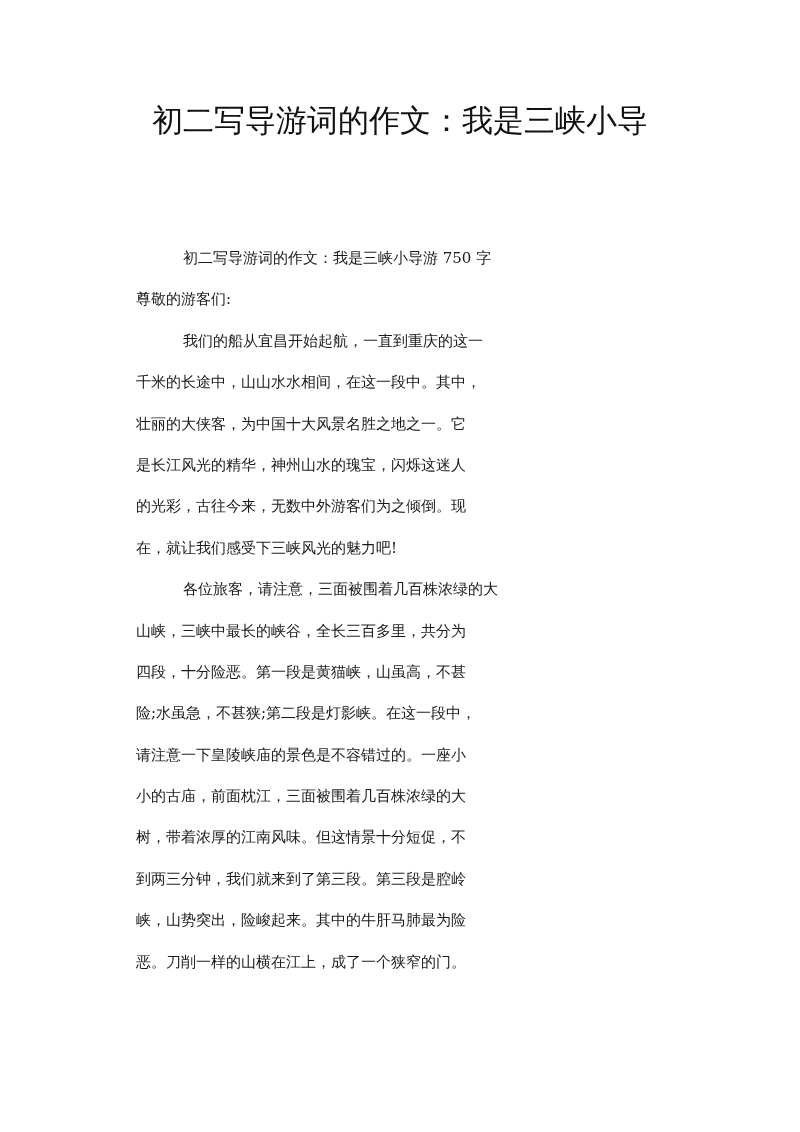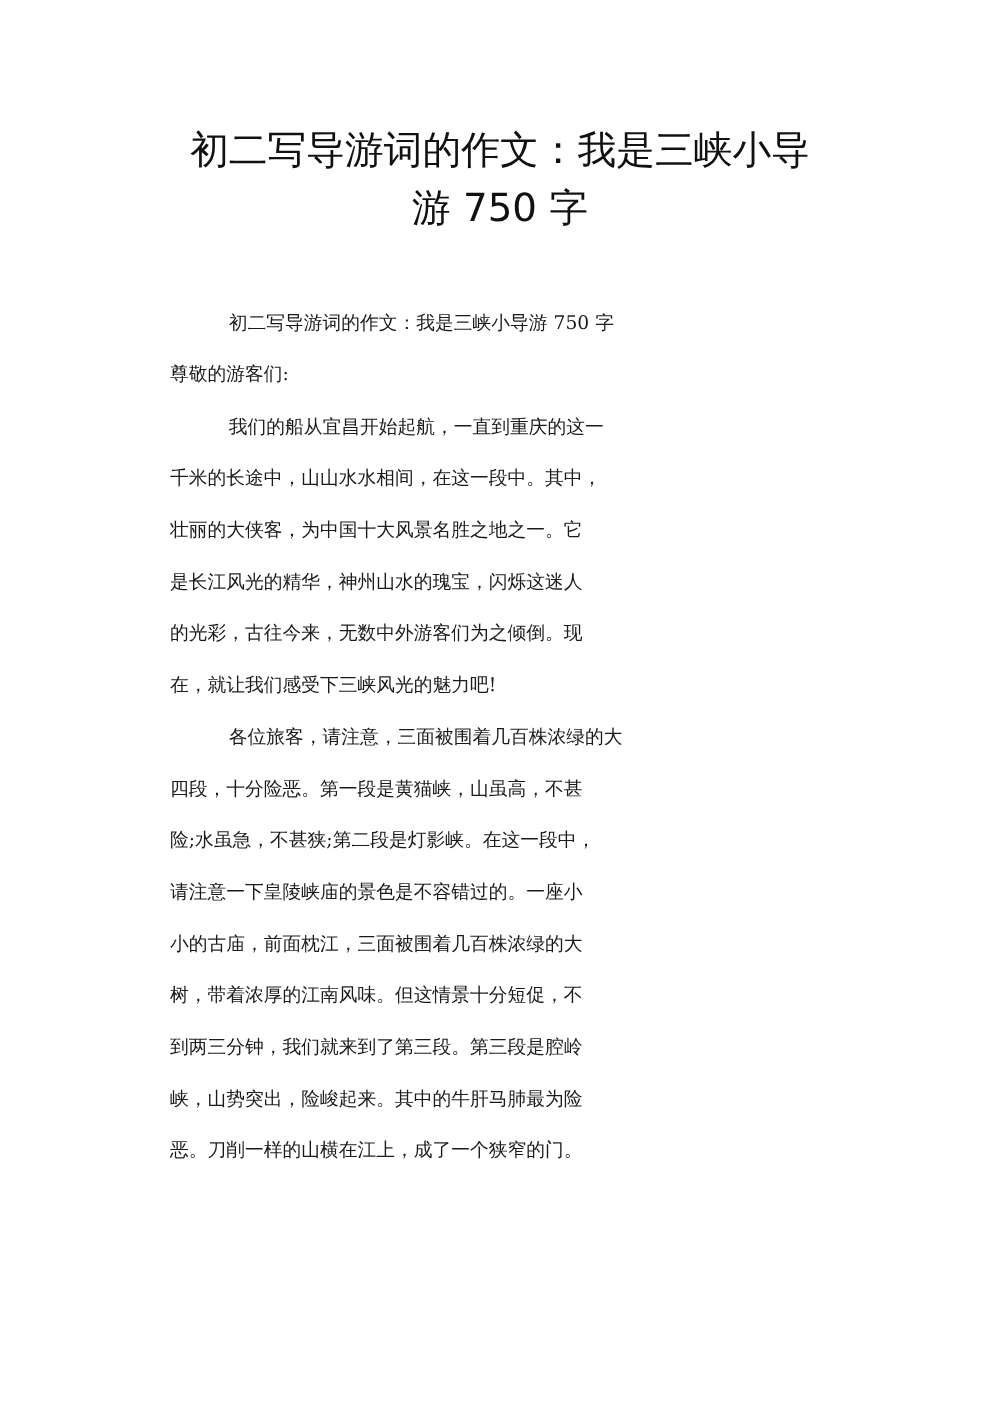--- a/index.html
+++ b/index.html
@@ -20,33 +20,33 @@
   }
   .line { white-space: nowrap; height: 41.4px; display: block; }
   .indent { padding-left: 47px; }
 </style>
 </head>
 <body>
 
 <div class="page">
   <div class="title">
     <div>初二写导游词的作文：我是三峡小导</div>
-    <div>游 750 字</div>
   </div>
 
   <div class="body" id="body">
       <span class="line indent">初二写导游词的作文：我是三峡小导游 750 字</span>
       <span class="line">尊敬的游客们:</span>
       <span class="line indent">我们的船从宜昌开始起航，一直到重庆的这一</span>
       <span class="line">千米的长途中，山山水水相间，在这一段中。其中，</span>
       <span class="line">壮丽的大侠客，为中国十大风景名胜之地之一。它</span>
       <span class="line">是长江风光的精华，神州山水的瑰宝，闪烁这迷人</span>
       <span class="line">的光彩，古往今来，无数中外游客们为之倾倒。现</span>
       <span class="line">在，就让我们感受下三峡风光的魅力吧!</span>
       <span class="line indent">各位旅客，请注意，三面被围着几百株浓绿的大</span>
+      <span class="line">山峡，三峡中最长的峡谷，全长三百多里，共分为</span>
       <span class="line">四段，十分险恶。第一段是黄猫峡，山虽高，不甚</span>
       <span class="line">险;水虽急，不甚狭;第二段是灯影峡。在这一段中，</span>
       <span class="line">请注意一下皇陵峡庙的景色是不容错过的。一座小</span>
       <span class="line">小的古庙，前面枕江，三面被围着几百株浓绿的大</span>
       <span class="line">树，带着浓厚的江南风味。但这情景十分短促，不</span>
       <span class="line">到两三分钟，我们就来到了第三段。第三段是腔岭</span>
       <span class="line">峡，山势突出，险峻起来。其中的牛肝马肺最为险</span>
       <span class="line">恶。刀削一样的山横在江上，成了一个狭窄的门。</span>
     </div>
 </div>

